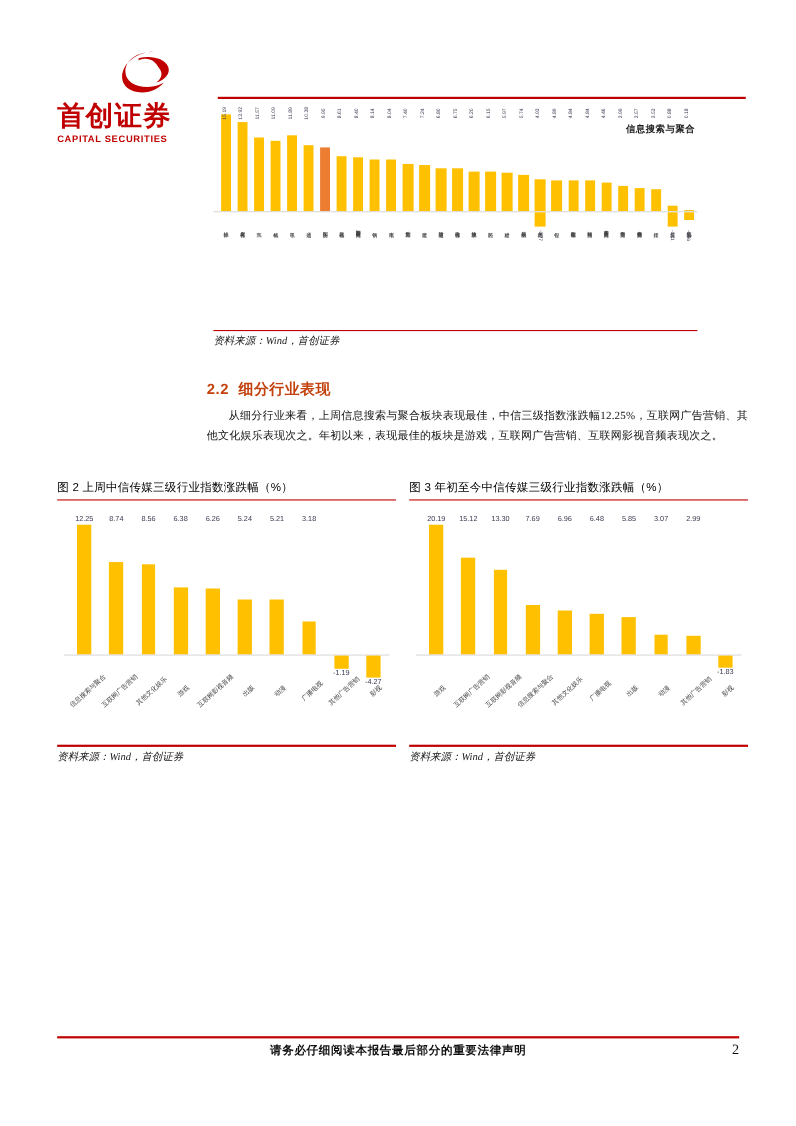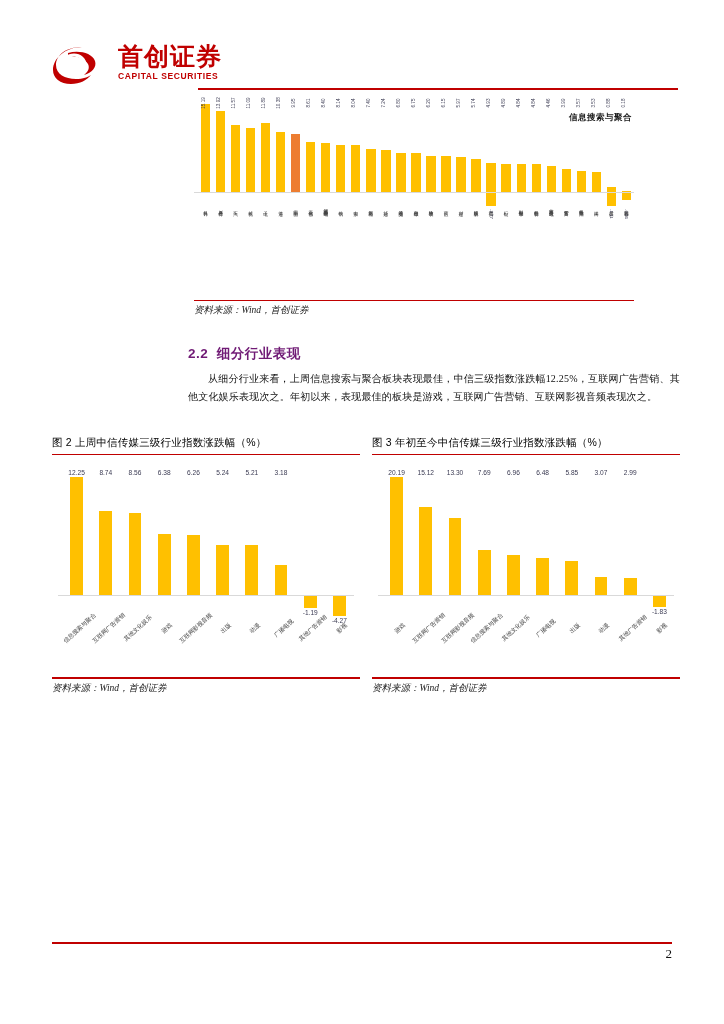--- a/index.html
+++ b/index.html
@@ -6,21 +6,21 @@
   html, body {
     width: 724px; height: 1024px;
     background: #ffffff;
     font-family: "Liberation Serif", "DejaVu Serif", serif;
     overflow: hidden;
   }
   .page { position: relative; width: 724px; height: 1024px; background:#fff; }
 
   
   .header { position: absolute; left:0; top:0; width:724px; height:98px; }
-  .logo-wrap { position:absolute; left:52px; top:44px; display:flex; align-items:flex-start; gap:20px; }
+  .logo-wrap { position:absolute; left:52px; top:44px; display:flex; align-items:flex-end; gap:6px;flex-direction:column; }
   .logo-mark { width:46px; height:44px; position:relative; }
   .logo-text-block { display:flex; flex-direction:column; line-height:1; }
   .logo-cn { font-family:"Liberation Sans", sans-serif; font-weight:bold; font-size:25px; color:#c00000; letter-spacing:1px; }
   .logo-en { font-family:"Liberation Sans", sans-serif; font-weight:bold; font-size:8.5px; color:#c00000; letter-spacing:0.6px; margin-top:3px; }
   .header-right { position:absolute; right:46px; top:56px; font-family:"Liberation Serif", serif;
      font-weight:bold; font-size:13.5px; color:#1a1a1a; letter-spacing:1px; }
   .header-rule { position:absolute; left:198px; top:88px; width:480px; height:2.2px; background:#c00000; }
 
   
   .fig1 { position:absolute; left:194px; top:104px; width:440px; height:198px; }
@@ -48,21 +48,21 @@
       writing-mode:vertical-rl; white-space:nowrap; margin-top:1px; }
 
   .src-rule { height:1.4px; background:#c00000; }
   .src-line { font-family:"Liberation Serif", serif; font-style:italic; font-size:9.5px;
       color:#1a1a1a; padding-top:3px; }
 
   .fig1-src { position:absolute; left:194px; top:300px; width:440px; }
 
   
   .sec-head { position:absolute; left:188px; top:345px; font-family:"Liberation Sans", sans-serif;
-      font-weight:bold; font-size:13.5px; color:#701a75; letter-spacing:.5px; }
+      font-weight:bold; font-size:13.5px; color:#c2410c; letter-spacing:.5px; }
   .para { position:absolute; left:188px; top:370px; width:492px;
       font-family:"Liberation Serif", serif; font-size:10px; color:#111;
       line-height:18px; text-align:justify; text-indent:2em; letter-spacing:.2px; }
 
   
   .figcap { font-family:"Liberation Sans", sans-serif; font-weight:normal; font-size:10.5px;
       color:#000; letter-spacing:.2px; }
   .fig-box { position:absolute; }
   .fig2 { left:52px; top:436px; width:308px; }
   .fig3 { left:372px; top:436px; width:308px; }
@@ -624,15 +624,16 @@
           <div class="l2col">
             <span>影视</span>
           </div>
         </div>
     </div>
     <div class="src-rule"></div>
     <div class="src-line">资料来源：Wind，首创证券</div>
   </div>
 
   <div class="footer-rule"></div>
+  <div class="footer-text">请务必仔细阅读本报告最后部分的重要法律声明</div>
   <div class="page-num">2</div>
 
 </div>
 
 </body></html>

